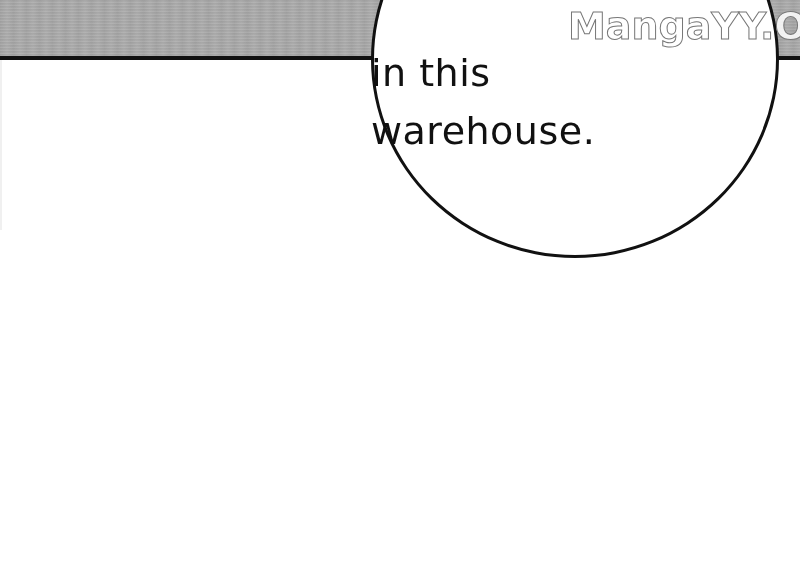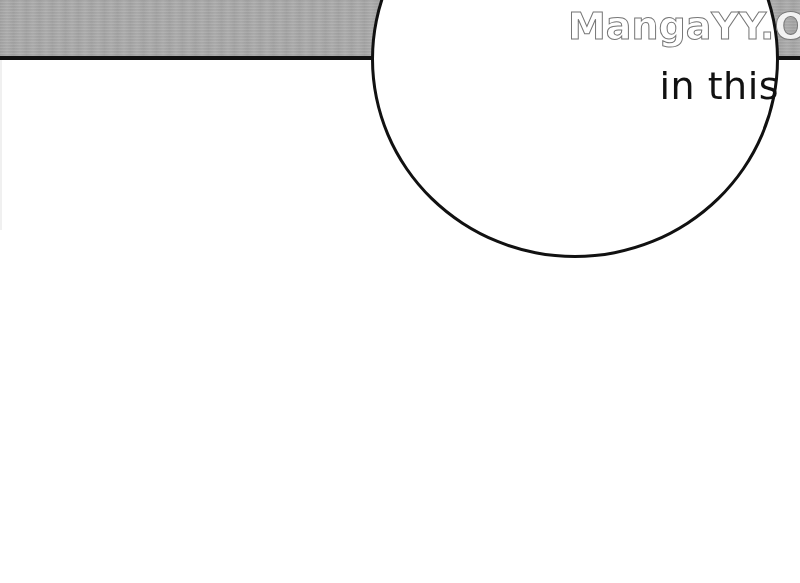--- a/index.html
+++ b/index.html
@@ -11,35 +11,36 @@
         repeating-linear-gradient(90deg, rgba(0,0,0,0.04) 0px, rgba(255,255,255,0.05) 7px, rgba(0,0,0,0.03) 13px),
         #a9a9a9;
     }
     .panel-border { position: absolute; left: 0; top: 56px; width: 800px; height: 4px; background: #111; }
     .panel-lower { position: absolute; left: 0; top: 60px; width: 800px; height: 170px; background: #fff; border-left: 2px solid #f0f0f0; box-sizing: border-box; }
     .bubble {
       position: absolute; left: 371px; top: -140px; width: 408px; height: 398px;
       border: 3px solid #111; border-radius: 50%; background: #fff; box-sizing: border-box;
     }
     .bubble-text {
-      position: absolute; left: 371px; top: 57px; width: 408px; text-align: right;
+      position: absolute; left: 371px; top: 44px; width: 408px; text-align: left;
       font-size: 38px; line-height: 58px; color: #111; letter-spacing: 0.5px;
     }
     .bubble-text div { display: block; }
     .watermark {
       position: absolute; left: 568px; top: 4px; font-size: 38px; font-weight: bold;
       color: rgba(255,255,255,0.85); -webkit-text-stroke: 1px #777; letter-spacing: 0px;
       font-family: "DejaVu Sans", sans-serif;
     }
   </style>
 </head>
 <body>
 
 <div class="texture"></div>
 <div class="panel-border"></div>
 <div class="panel-lower"></div>
 
 <div class="bubble"></div>
 <div class="bubble-text">
   <div>in this</div>
+  <div>warehouse.</div>
 </div>
 
 <div class="watermark">MangaYY.Org</div>
 
 </body></html>

